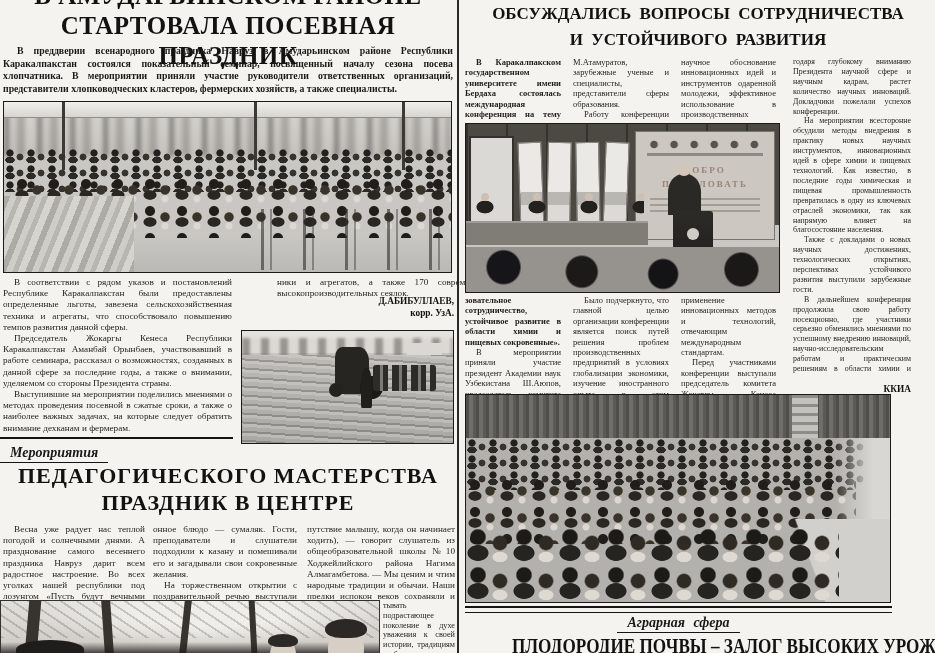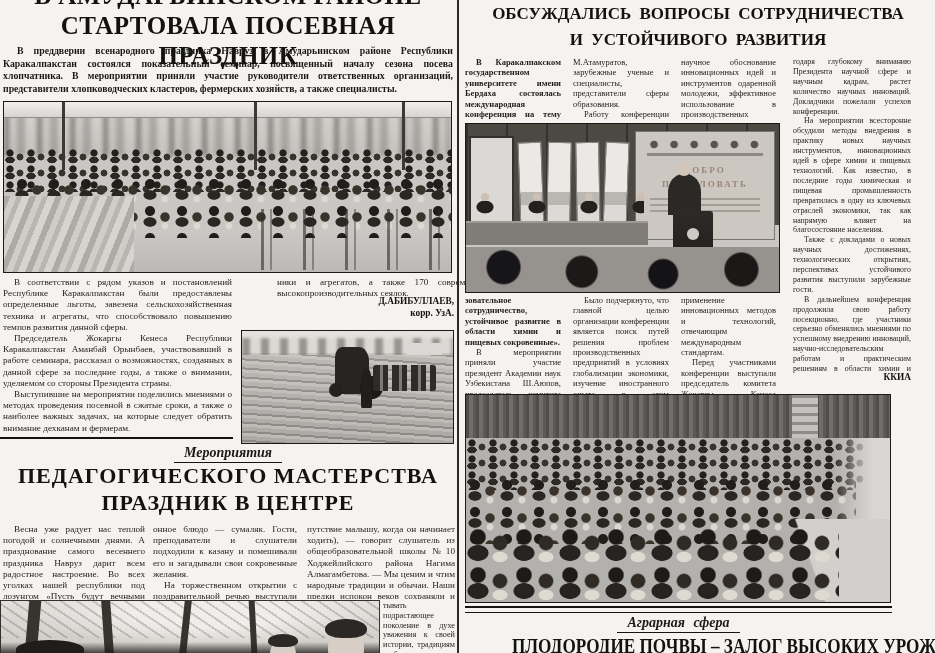--- a/index.html
+++ b/index.html
@@ -10,21 +10,21 @@
 
   
   .v-rule{left:457px;top:0;width:2px;height:653px;background:#2b2a28;}
   .a-rule{left:0;top:437px;width:233px;height:2px;background:#151412;}
   .d-rule{left:465px;top:606px;width:427px;height:4px;
           border-top:2.5px solid #151412;border-bottom:1px solid #151412;}
 
   
   .headline{text-align:center;font-weight:bold;color:#131210;}
   .a-head{left:0;top:-19px;width:456px;font-size:25px;line-height:30px;letter-spacing:.5px;}
-  .b-sec{left:0;top:443px;width:456px;text-align:center;}
+  .b-sec{left:0;top:443px;width:456px;}
   .b-head{left:0;top:462px;width:456px;font-size:22px;line-height:27px;letter-spacing:1px;}
   .c-head{left:465px;top:1px;width:466px;font-size:17px;line-height:26px;word-spacing:4px;}
   .d-sec{left:465px;top:613px;width:427px;text-align:center;}
   .d-head{left:465px;top:633px;width:427px;font-size:22px;line-height:25px;white-space:nowrap;
           transform:scaleX(.78);transform-origin:center top;}
   .section-label{display:inline-block;font-style:italic;font-weight:bold;font-size:14px;
                  border-bottom:1.3px solid #151412;padding:0 10px 1px;}
   .d-sec .section-label{word-spacing:5px;}
 
   
@@ -44,21 +44,21 @@
   .a-byl {left:241px;top:296px;width:213px;}
   .b-col1{left:3px;top:524px;width:142px;height:129px;}
   .b-col2{left:153px;top:524px;width:144px;height:129px;}
   .b-col3a{left:307px;top:524px;width:148px;height:75px;}
   .b-col3b{left:383px;top:601px;width:72px;height:52px;font-size:8.2px;line-height:9.8px;}
 
   .c-col1{left:465px;top:57px;width:96px;height:64px;font-weight:bold;}
   .c-col2{left:573px;top:57px;width:96px;height:64px;}
   .c-col3{left:681px;top:57px;width:95px;height:64px;}
   .c-col4{left:793px;top:57px;width:118px;height:318px;font-size:7.9px;line-height:9.9px;}
-  .c-byl {left:793px;top:372px;width:118px;}
+  .c-byl {left:793px;top:384px;width:118px;}
   .c-col1b{left:465px;top:295px;width:96px;height:107px;}
   .c-col2b{left:573px;top:295px;width:96px;height:107px;}
   .c-col3b{left:681px;top:295px;width:95px;height:107px;}
 
   
   .photo{border:1px solid #1b1a18;overflow:hidden;background:#c9c7c3;}
   .photo>div{position:absolute;}
 
   .photo1{left:3px;top:101px;width:447px;height:170px;}
   .p1-sky{top:0;left:0;right:0;height:34%;background:linear-gradient(#dddbd7,#c6c4c0);}

